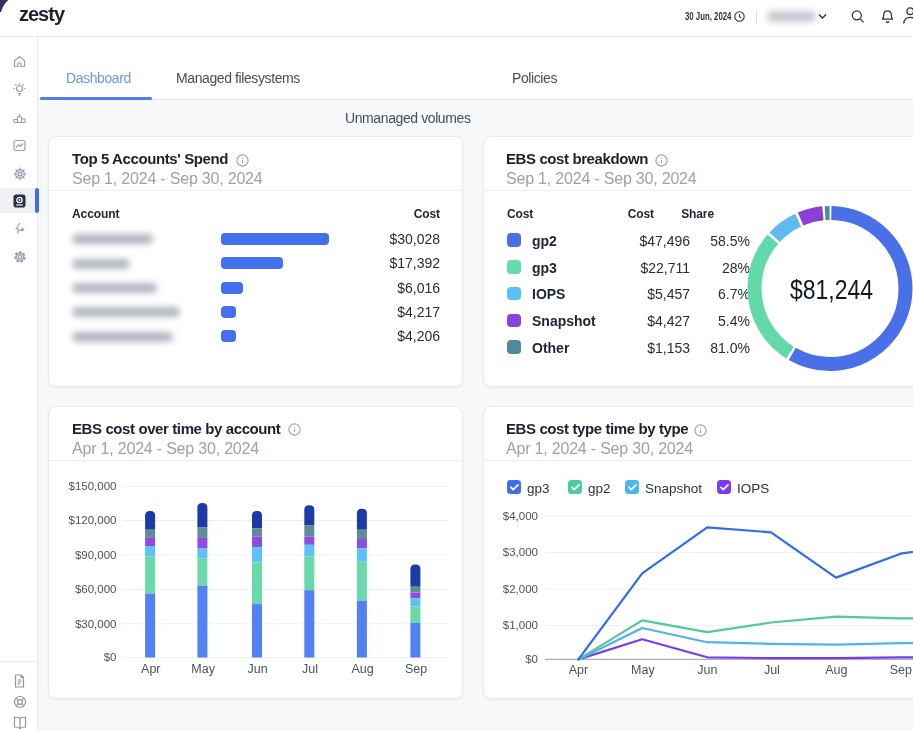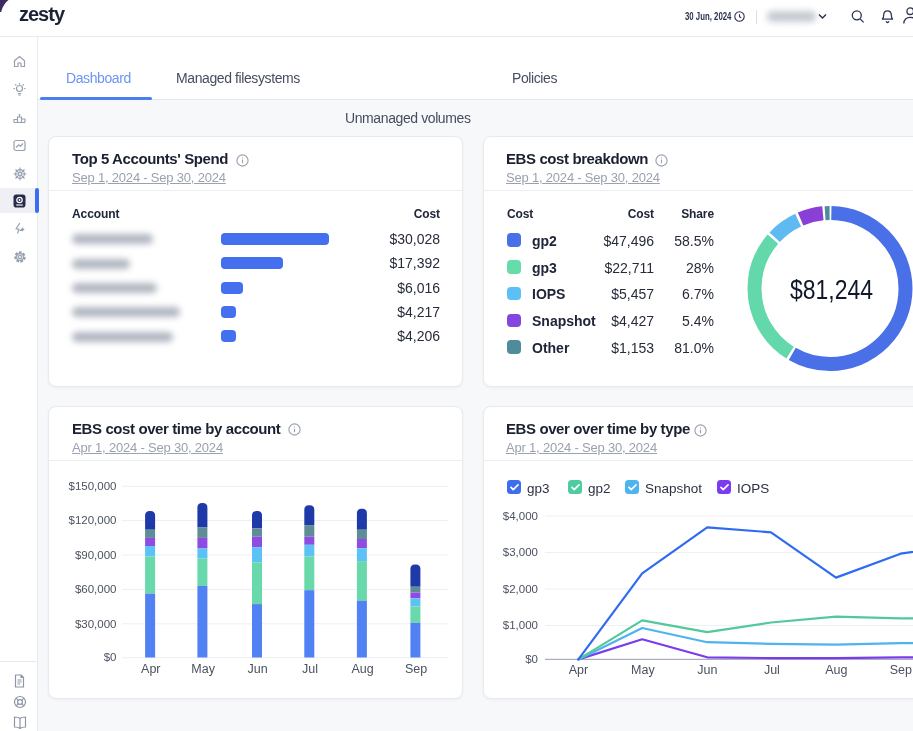--- a/index.html
+++ b/index.html
@@ -23,24 +23,24 @@
   #tabs { position:absolute; left:38px; top:37px; width:875px; height:63px; background:#fff; border-bottom:1px solid #e4e6eb; }
   .tab { position:absolute; top:33px; font-size:14px; color:#454d5e; letter-spacing:-0.4px; }
   #underline { position:absolute; left:2px; top:60px; width:112px; height:3px; background:#4a7df0; border-radius:2px; }
   
   .card { position:absolute; background:#fff; border:1px solid #e8eaed; border-radius:8px; box-shadow:0 1px 3px rgba(20,30,60,0.05); }
   #card1 { left:48px; top:136px; width:415px; height:251px; }
   #card2 { left:483px; top:136px; width:466px; height:251px; }
   #card3 { left:48px; top:406px; width:415px; height:293px; }
   #card4 { left:483px; top:406px; width:466px; height:293px; }
   .ctitle { position:absolute; left:23px; top:13px; font-size:15px; font-weight:700; color:#1b2130; letter-spacing:-0.4px; }
-  .csub { position:absolute; left:23px; top:33px; font-size:13px; color:#9ba1ae; letter-spacing:-0.2px;text-decoration:underline; }
+  .csub { position:absolute; left:23px; top:33px; font-size:16px; color:#9ba1ae; letter-spacing:-0.2px; }
   .chead { position:absolute; left:0; top:53px; width:100%; height:1px; background:#eceef2; }
   .th { font-size:12px; font-weight:700; color:#20263a; letter-spacing:-0.1px; }
-  .num { font-size:14px; color:#262c3a; }
+  .num { font-size:14px; color:#262c3a;margin-left:36px; }
   .blur { position:absolute; height:10px; background:#b1b6c0; border-radius:5px; filter:blur(3px); }
   .bar { position:absolute; height:12px; background:#4470ef; border-radius:4px; }
   .lsq { position:absolute; width:13.5px; height:13.5px; border-radius:4px; }
   .lbl { position:absolute; font-size:14px; font-weight:600; color:#20263a; }
   .r1 { text-align:right; position:absolute; }
   .cb { position:absolute; width:14px; height:14px; border-radius:3.5px; }
   .cblbl { position:absolute; font-size:13.5px; color:#2c3240; }
 </style>
 </head>
 <body>
@@ -304,21 +304,21 @@
       <rect x="361.4" y="125.7" width="10" height="5.8" fill="#5f8d95"></rect>
       <rect x="361.4" y="131.5" width="10" height="5.8" fill="#8e4ce2"></rect>
       <rect x="361.4" y="137.3" width="10" height="8.2" fill="#5cc2f5"></rect>
       <rect x="361.4" y="145.5" width="10" height="16.3" fill="#69d9ac"></rect>
       <rect x="361.4" y="161.8" width="10" height="34.7" fill="#5181f2"></rect>
     </g>
   </svg>
 </div>
 
 <div class="card" id="card4">
-  <div class="ctitle" style="left:22px;">EBS over over time by type</div>
+  <div class="ctitle" style="left:22px;">EBS cost type time by type</div>
   <svg class="abs" style="left:210px; top:16.5px;" width="13" height="13" viewBox="0 0 13 13" fill="none" stroke="#98a0ad" stroke-width="1.1">
       <circle cx="6.5" cy="6.5" r="5.6"></circle>
       <path d="M6.5 5.7 V9.3 M6.5 3.6 V4.4"></path>
     </svg>
   <div class="csub" style="left:22px;">Apr 1, 2024 - Sep 30, 2024</div>
   <div class="chead"></div>
 
   <div class="cb" style="left:23px; top:73px; background:#3d6ef0;"></div>
   <svg class="abs" style="left:25.5px; top:76.5px;" width="9" height="7" viewBox="0 0 9 7" fill="none" stroke="#fff" stroke-width="1.7" stroke-linecap="round" stroke-linejoin="round">
       <path d="M1 3.4 L3.2 5.6 L8 0.9"></path>

